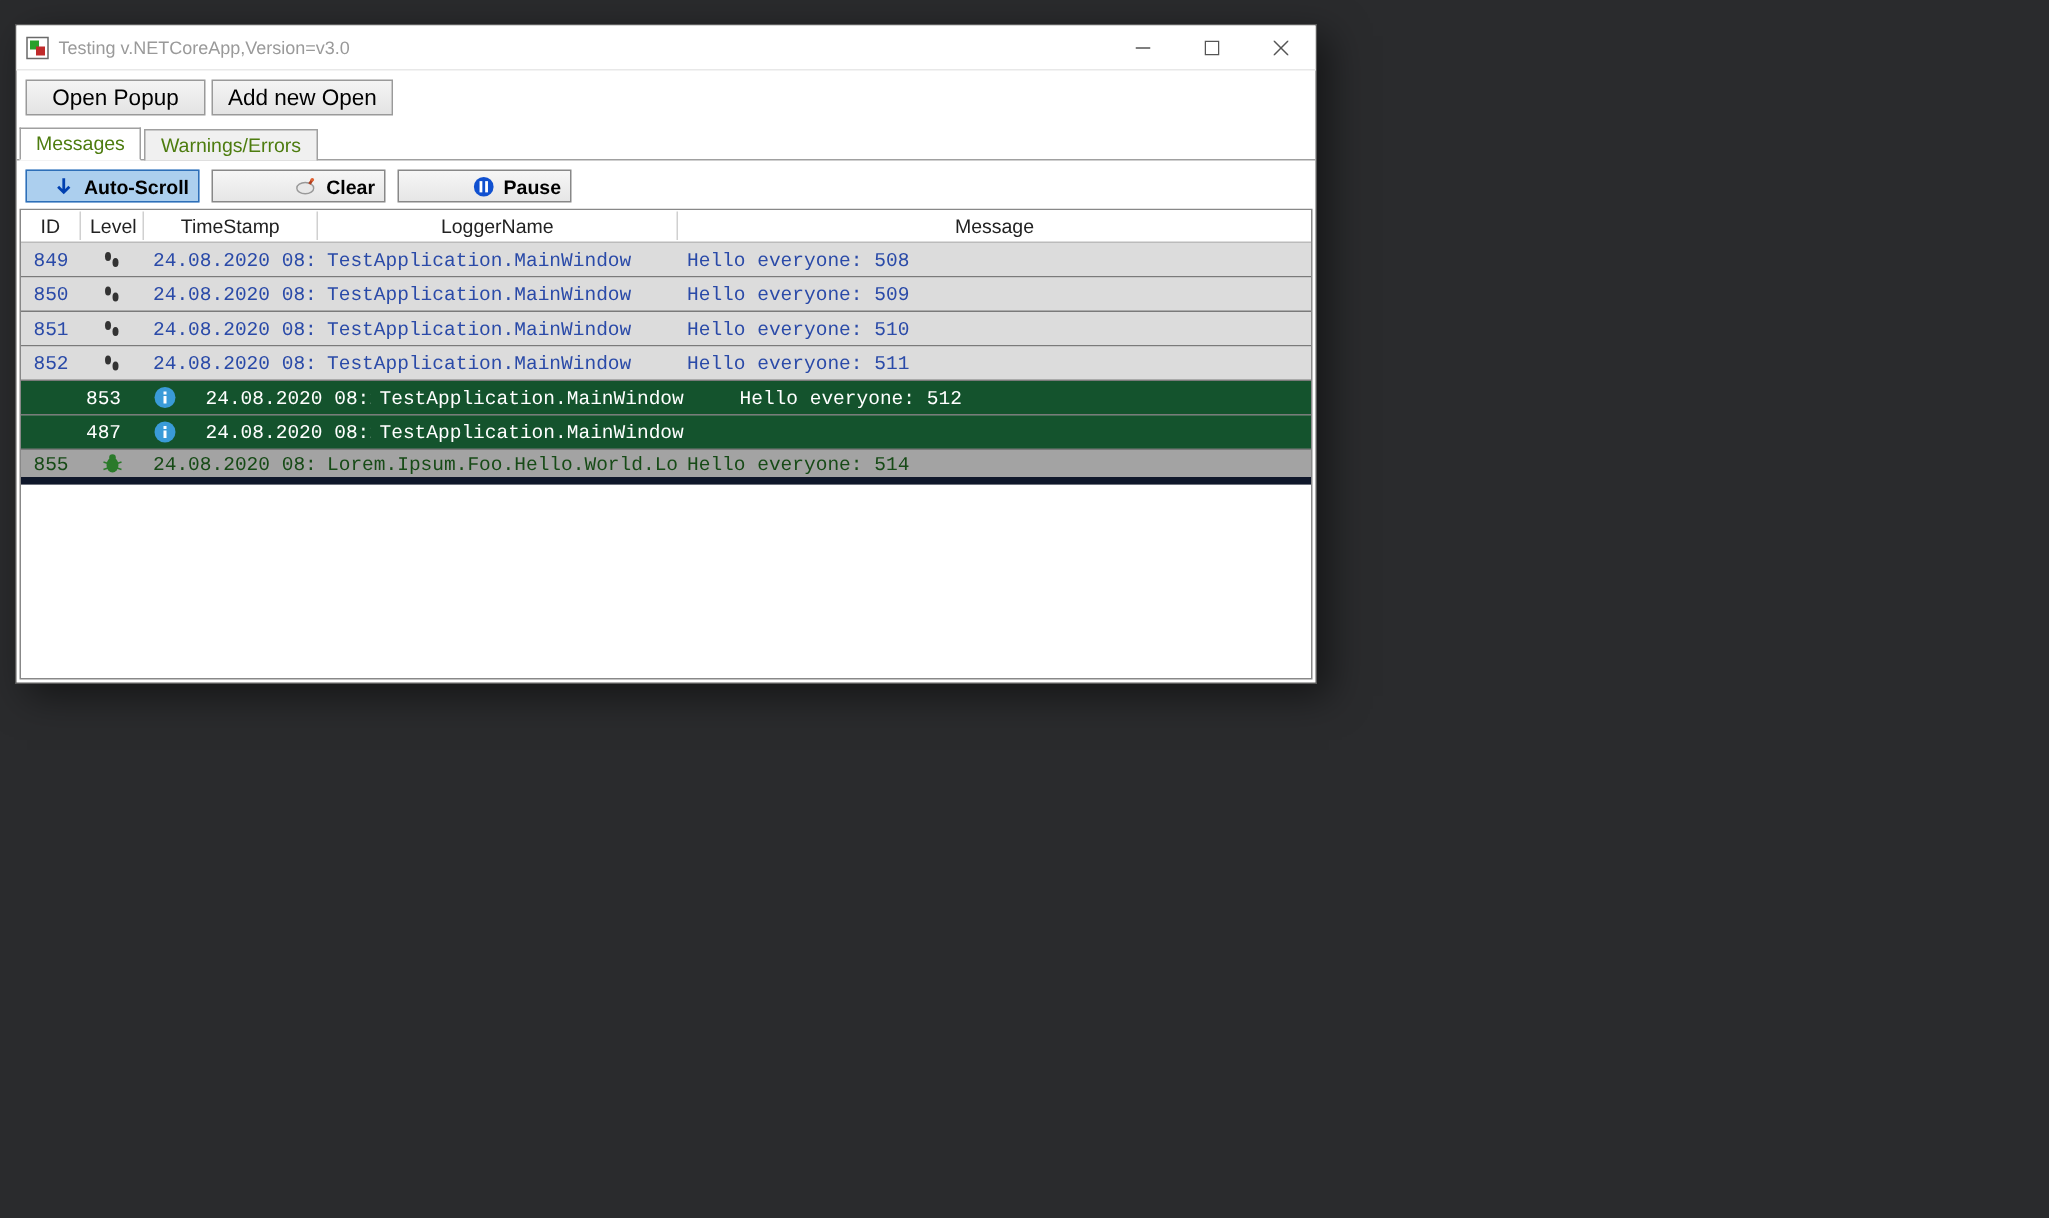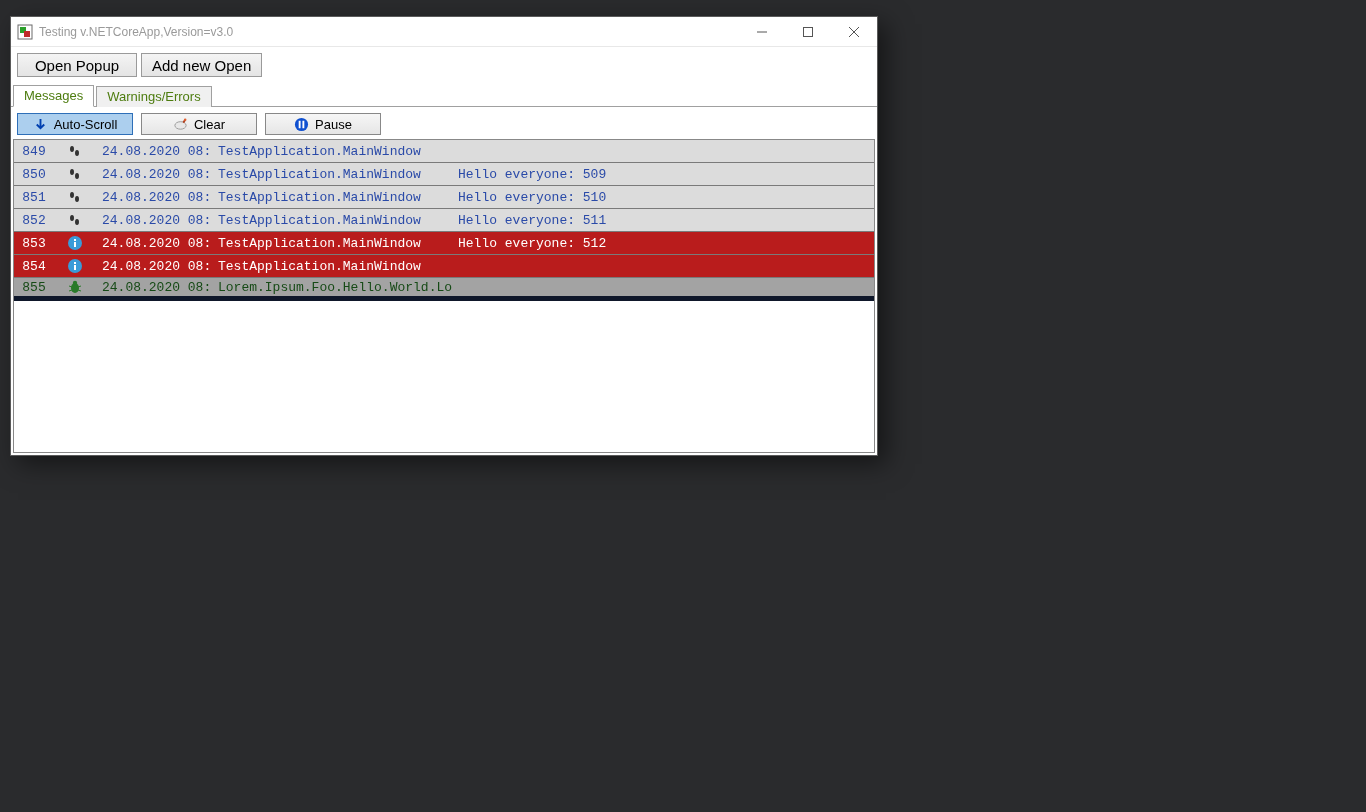--- a/index.html
+++ b/index.html
@@ -88,28 +88,29 @@
     border-bottom: 1px solid #ffffff;
   }
   .toolbar2 {
     padding: 6px 6px 4px;
     display: flex;
     gap: 8px;
   }
   .icon-btn {
     display: flex;
     align-items: center;
-    justify-content: center;
+    justify-content: flex-end;
     gap: 6px;
     border: 1px solid #888;
     background: linear-gradient(#f6f6f6,#e6e6e6);
     height: 22px;
     width: 116px;
     font-size: 13px;
     font-family: inherit;
+    font-weight: bold;
   }
   .icon-btn.active {
     background: #accfee;
     border-color: #2e6fb8;
   }
   .icon-btn svg { width:15px; height:15px; }
   .grid-wrap {
     flex: 1;
     overflow: hidden;
     padding: 0 2px 2px;
@@ -154,22 +155,23 @@
     padding: 0 6px;
     overflow: hidden;
     white-space: nowrap;
   }
   .grid-row .col-lvl { display:flex; align-items:center; justify-content:center; }
   .row-trace {
     background: #dcdcdc;
     color: #2a4aa8;
   }
   .row-info {
-    background: #b91c1c;
+    background: #14532d;
     color: #ffffff;
+    padding-left: 35px;
   }
   .row-debug {
     background: #a3a3a3;
     color: #164a16;
     border-bottom: 5px solid #0f172a;
   }
   .lvl-icon { width:16px; height:16px; display:inline-block; }
 </style>
 </head>
 <body>
@@ -237,31 +239,39 @@
           <circle cx="8" cy="8" r="7" fill="#1050d0"></circle>
           <rect x="5" y="4" width="2" height="8" fill="#fff"></rect>
           <rect x="9" y="4" width="2" height="8" fill="#fff"></rect>
         </svg>
       <span>Pause</span>
     </button>
   </div>
 
   <div class="grid-wrap">
     <div class="grid">
+      <div class="grid-header">
+        <div class="col-id">ID</div>
+        <div class="col-lvl">Level</div>
+        <div class="col-ts">TimeStamp</div>
+        <div class="col-log">LoggerName</div>
+        <div class="col-msg">Message</div>
+      </div>
       <div id="grid-body">
           <div class="grid-row row-trace">
             <div class="col-id">849</div>
             <div class="col-lvl">
               <svg class="lvl-icon" viewBox="0 0 16 16">
                 <ellipse cx="5" cy="6" rx="2" ry="3" fill="#333"></ellipse>
                 <ellipse cx="10" cy="10" rx="2" ry="3" fill="#333"></ellipse>
               </svg>
             </div>
             <div class="col-ts">24.08.2020 08:27:44</div>
             <div class="col-log">TestApplication.MainWindow</div>
+            <div class="col-msg">Hello everyone: 508</div>
           </div>
           <div class="grid-row row-trace">
             <div class="col-id">850</div>
             <div class="col-lvl">
               <svg class="lvl-icon" viewBox="0 0 16 16">
                 <ellipse cx="5" cy="6" rx="2" ry="3" fill="#333"></ellipse>
                 <ellipse cx="10" cy="10" rx="2" ry="3" fill="#333"></ellipse>
               </svg>
             </div>
             <div class="col-ts">24.08.2020 08:27:44</div>
@@ -299,21 +309,21 @@
                 <circle cx="8" cy="8" r="7" fill="#3a9bd8"></circle>
                 <rect x="7" y="7" width="2" height="5" fill="#fff"></rect>
                 <rect x="7" y="4" width="2" height="2" fill="#fff"></rect>
               </svg>
             </div>
             <div class="col-ts">24.08.2020 08:27:45</div>
             <div class="col-log">TestApplication.MainWindow</div>
             <div class="col-msg">Hello everyone: 512</div>
           </div>
           <div class="grid-row row-info">
-            <div class="col-id">854</div>
+            <div class="col-id">487</div>
             <div class="col-lvl">
               <svg class="lvl-icon" viewBox="0 0 16 16">
                 <circle cx="8" cy="8" r="7" fill="#3a9bd8"></circle>
                 <rect x="7" y="7" width="2" height="5" fill="#fff"></rect>
                 <rect x="7" y="4" width="2" height="2" fill="#fff"></rect>
               </svg>
             </div>
             <div class="col-ts">24.08.2020 08:27:45</div>
             <div class="col-log">TestApplication.MainWindow</div>
           </div>
@@ -324,18 +334,19 @@
                 <ellipse cx="8" cy="9" rx="4" ry="5" fill="#2a7a2a"></ellipse>
                 <circle cx="8" cy="4" r="2.2" fill="#2a7a2a"></circle>
                 <line x1="2" y1="7" x2="5" y2="8" stroke="#2a7a2a" stroke-width="1"></line>
                 <line x1="14" y1="7" x2="11" y2="8" stroke="#2a7a2a" stroke-width="1"></line>
                 <line x1="2" y1="12" x2="5" y2="11" stroke="#2a7a2a" stroke-width="1"></line>
                 <line x1="14" y1="12" x2="11" y2="11" stroke="#2a7a2a" stroke-width="1"></line>
               </svg>
             </div>
             <div class="col-ts">24.08.2020 08:27:45</div>
             <div class="col-log">Lorem.Ipsum.Foo.Hello.World.Lorem.Ipsum</div>
+            <div class="col-msg">Hello everyone: 514</div>
           </div>
         </div>
     </div>
   </div>
 
 </div>
 
 </body></html>

